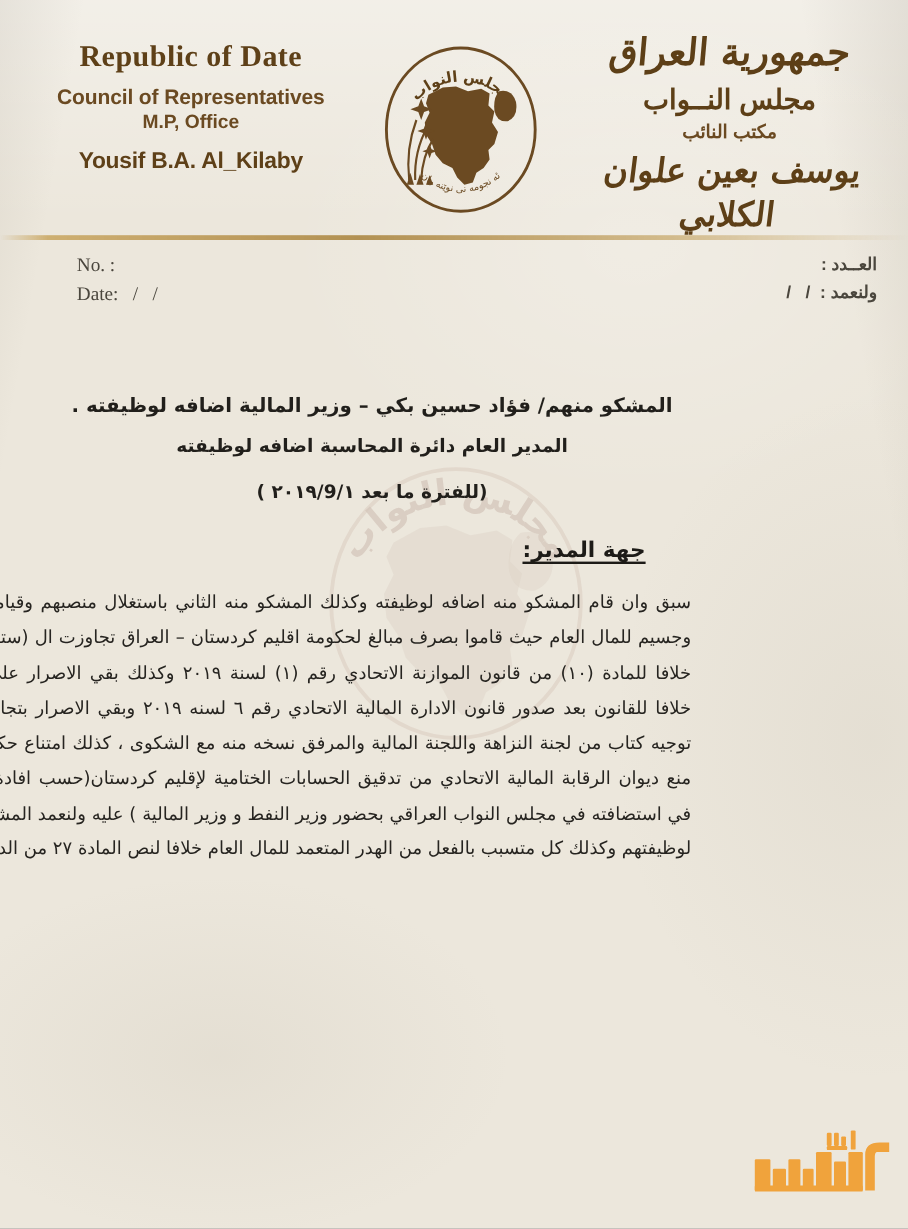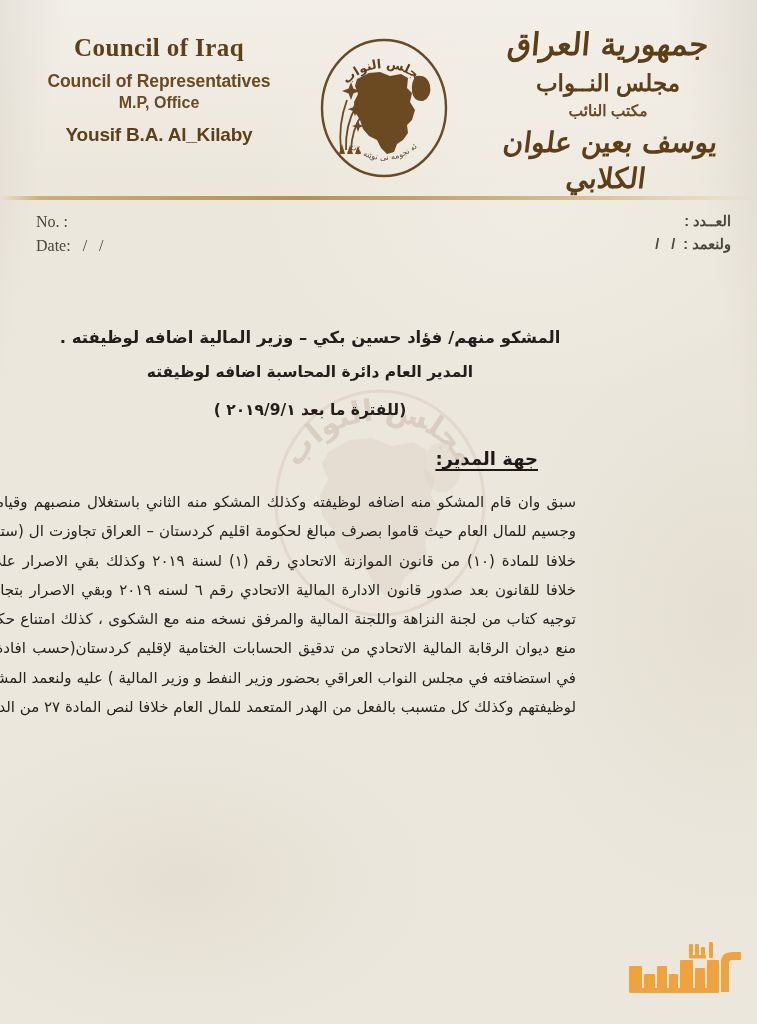--- a/index.html
+++ b/index.html
@@ -99,21 +99,21 @@
 
   
   #meta{
     position:absolute; left:0; top:206px; width:757px; height:56px;
     color:#4a463d;
   }
   #meta-en{
     position:absolute; left:36px; top:4px;
     font-family:"Liberation Serif", serif; font-size:16px; line-height:1.5;
   }
-  #meta-en .row{white-space:pre;}
+  #meta-en .row{white-space:pre;margin-left:28px;}
   #meta-ar{
     position:absolute; right:26px; top:4px; direction:rtl; text-align:right;
     font-size:14.5px; font-weight:bold; line-height:1.62;
   }
   #meta-ar .row{white-space:pre;}
 
   
   #watermark{
     position:absolute; left:256px; top:378px; width:248px; height:250px;
     opacity:.30; pointer-events:none;
@@ -158,21 +158,21 @@
 </head>
 <body>
 
 <div id="page">
 
   <div id="paper-grain"></div>
 
   <div id="header">
 
     <div id="header-en">
-      <div class="l1">Council of Iraq</div>
+      <div class="l1">Republic of Date</div>
       <div class="l2">Council of Representatives</div>
       <div class="l3">M.P, Office</div>
       <div class="l4">Yousif B.A. Al_Kilaby</div>
     </div>
 
     <div id="emblem">
       <svg viewBox="0 0 146 152" xmlns="http://www.w3.org/2000/svg">
         <defs>
           <path id="arcTop" d="M 26 80 A 47 44 0 0 1 120 80" fill="none"></path>
           <path id="arcBot" d="M 26 84 A 47 44 0 0 0 120 84" fill="none"></path>

